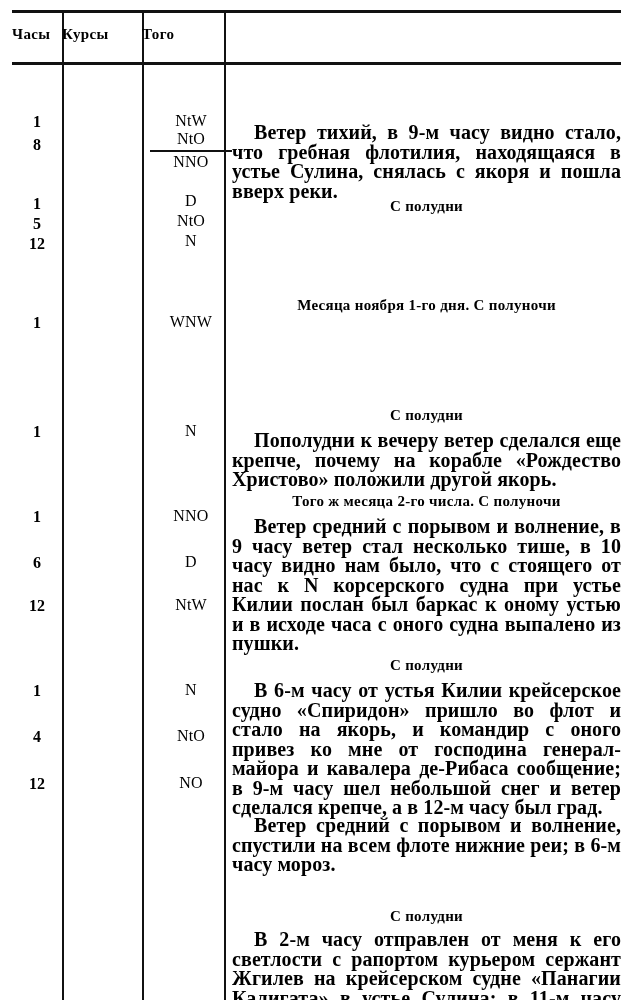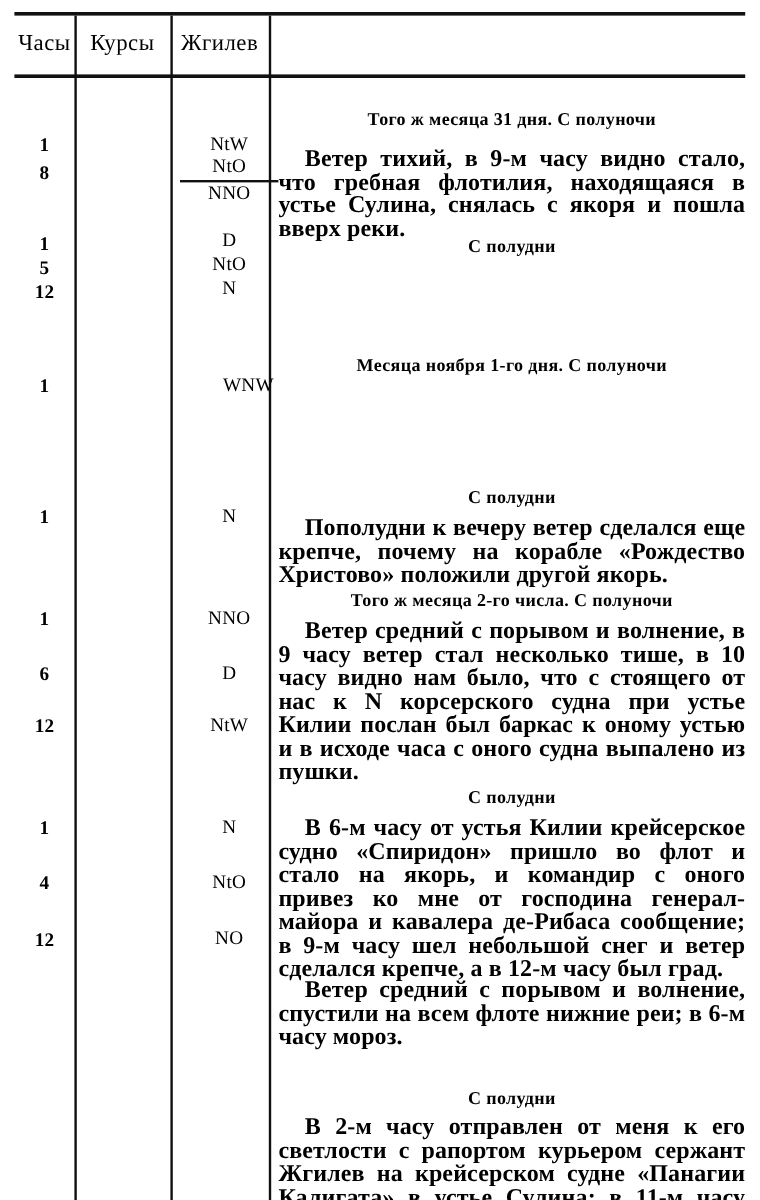--- a/index.html
+++ b/index.html
@@ -59,25 +59,25 @@
   .thead {
     position: absolute;
     left: 0;
     right: 0;
     top: 18px;
     height: 42px;
   }
   .th {
     position: absolute;
     top: 8px;
-    font-size: 19px;
-    font-weight: normal;
+    font-size: 15px;
+    font-weight: bold;
     font-family: "Liberation Serif", "DejaVu Serif", serif;
     letter-spacing: 0.4px;
-    text-align: center;
+    text-align: left;
   }
   .th.c-hours  { left: 12px;  width: 50px; }
   .th.c-course { left: 62px;  width: 80px; }
   .th.c-winds  { left: 142px; width: 82px; }
 
   
   .tbody {
     position: absolute;
     left: 0;
     right: 0;
@@ -158,21 +158,21 @@
   <div class="rule-top"></div>
   <div class="rule-head-bottom"></div>
 
   <div class="vrule v1"></div>
   <div class="vrule v2"></div>
   <div class="vrule v3"></div>
 
   <div class="thead">
     <div class="th c-hours">Часы</div>
     <div class="th c-course">Курсы</div>
-    <div class="th c-winds">Жгилев</div>
+    <div class="th c-winds">Того</div>
   </div>
 
   <div class="tbody">
     <div class="col-hours" id="col-hours">
         <div class="hour-cell" style="top: 45px;">1</div>
         <div class="hour-cell" style="top: 68px;">8</div>
         <div class="hour-cell" style="top: 127px;">1</div>
         <div class="hour-cell" style="top: 147px;">5</div>
         <div class="hour-cell" style="top: 167px;">12</div>
         <div class="hour-cell" style="top: 246px;">1</div>
@@ -184,32 +184,31 @@
         <div class="hour-cell" style="top: 660px;">4</div>
         <div class="hour-cell" style="top: 707px;">12</div>
       </div>
     <div class="col-winds" id="col-winds">
         <div class="wind-cell" style="top: 44px;">NtW</div>
         <div class="wind-cell" style="top: 62px;">NtO</div>
         <div class="wind-cell" style="top: 85px;">NNO</div>
         <div class="wind-cell" style="top: 124px;">D</div>
         <div class="wind-cell" style="top: 144px;">NtO</div>
         <div class="wind-cell" style="top: 164px;">N</div>
-        <div class="wind-cell" style="top: 245px; padding-left: 16px;">WNW</div>
+        <div class="wind-cell" style="top: 245px;">WNW</div>
         <div class="wind-cell" style="top: 354px;">N</div>
         <div class="wind-cell" style="top: 439px;">NNO</div>
         <div class="wind-cell" style="top: 485px;">D</div>
         <div class="wind-cell" style="top: 528px;">NtW</div>
         <div class="wind-cell" style="top: 613px;">N</div>
         <div class="wind-cell" style="top: 659px;">NtO</div>
         <div class="wind-cell" style="top: 706px;">NO</div>
         <div class="wind-underline" style="top: 82px;"></div>
       </div>
     <div class="col-text" id="col-text">
-        <div class="sec-head" style="top: 24px;">Того ж месяца 31 дня. С полуночи</div>
         <div class="sec-body" style="top: 55px;">Ветер тихий, в 9-м часу видно стало, что гребная флотилия, находящаяся в устье Сулина, снялась с якоря и пошла вверх реки.</div>
         <div class="sec-head" style="top: 130px;">С полудни</div>
         <div class="sec-head" style="top: 229px;">Месяца ноября 1-го дня. С полуночи</div>
         <div class="sec-head" style="top: 339px;">С полудни</div>
         <div class="sec-body" style="top: 363px;">Пополудни к вечеру ветер сделался еще крепче, почему на корабле «Рождество Христово» положили другой якорь.</div>
         <div class="sec-head" style="top: 425px;">Того ж месяца 2-го числа. С полуночи</div>
         <div class="sec-body" style="top: 449px;">Ветер средний с порывом и волнение, в 9 часу ветер стал несколько тише, в 10 часу видно нам было, что с стоящего от нас к N корсерского судна при устье Килии послан был баркас к оному устью и в исходе часа с оного судна выпалено из пушки.</div>
         <div class="sec-head" style="top: 589px;">С полудни</div>
         <div class="sec-body" style="top: 613px;">В 6-м часу от устья Килии крейсерское судно «Спиридон» пришло во флот и стало на якорь, и командир с оного привез ко мне от господина генерал-майора и кавалера де-Рибаса сообщение; в 9-м часу шел небольшой снег и ветер сделался крепче, а в 12-м часу был град.</div>
         <div class="sec-body" style="top: 748px;">Ветер средний с порывом и волнение, спустили на всем флоте нижние реи; в 6-м часу мороз.</div>

